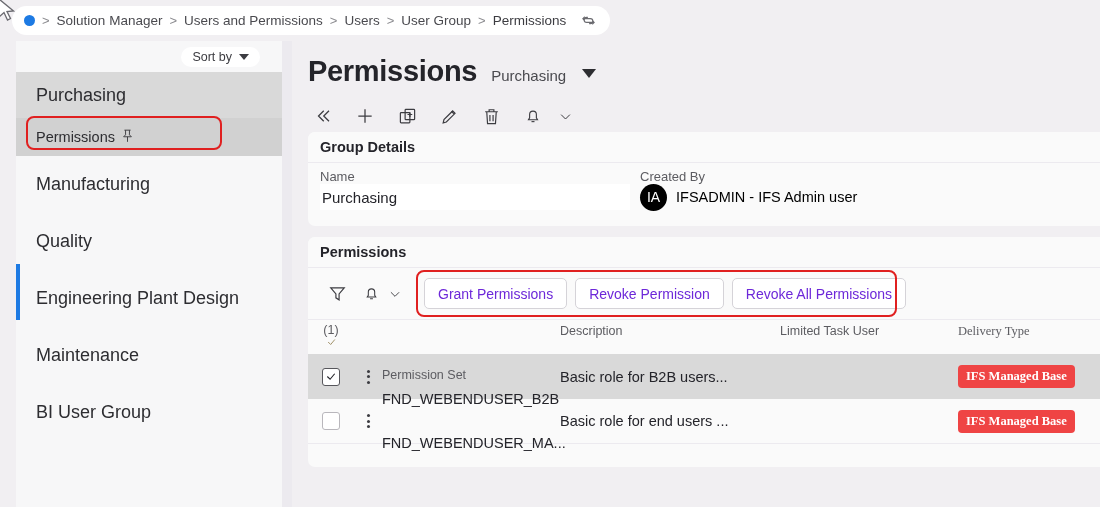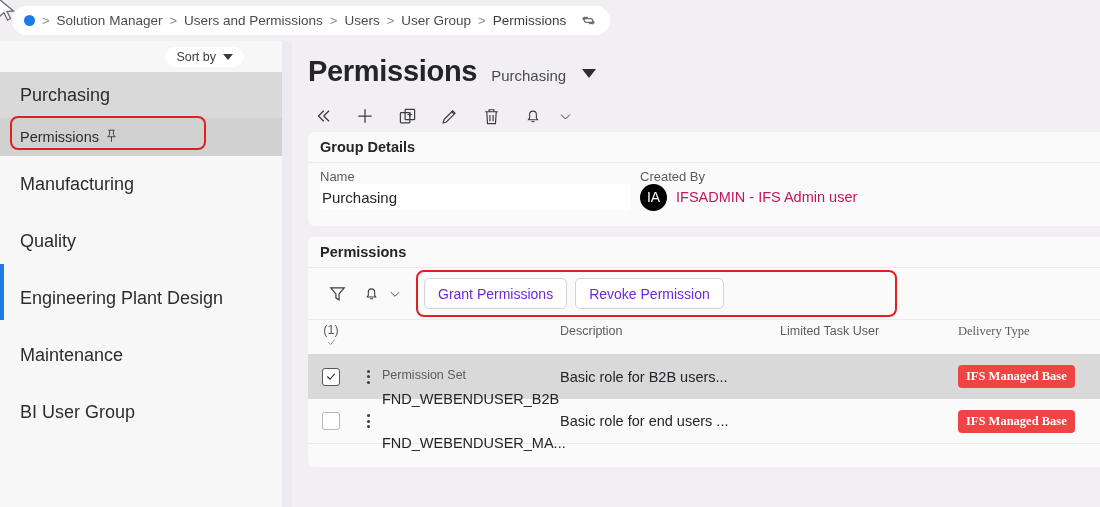--- a/index.html
+++ b/index.html
@@ -31,21 +31,21 @@
   .crumb-txt.last { color: #3c3c41; }
   .refresh-ico {
     margin-left: 8px; color: #6b6b70; display: flex; align-items: center;
   }
 
   
   .cursor { position: absolute; left: -3px; top: -2px; width: 22px; height: 26px; }
 
   
   .sidebar {
-    position: absolute; left: 0; top: 41px; width: 282px; height: 466px;
+    position: absolute; left: 16px; top: 41px; width: 282px; height: 466px;
     background: #f7f7f8; overflow: hidden;
   }
   .sort-row {
     height: 31px; display: flex; align-items: center; justify-content: flex-end;
     padding-right: 38px; background: #f7f7f8;
   }
   .sort-pill {
     display: flex; align-items: center; gap: 7px;
     font-size: 12.5px; color: #3c3c41; background: #ffffff;
     border-radius: 13px; padding: 3px 11px;
@@ -120,21 +120,21 @@
   .field-label { font-size: 13px; color: #5c5c61; }
   .field-input {
     background: #ffffff; height: 26px; display: flex; align-items: center;
     padding-left: 2px; font-size: 15px; color: #24242a;
   }
   .avatar {
     width: 27px; height: 27px; border-radius: 50%; background: #000000;
     color: #ffffff; font-size: 14px; display: flex;
     align-items: center; justify-content: center; flex: none;
   }
-  .creator-link { font-size: 14.5px; color: #be185d; }
+  .creator-link { font-size: 14.5px; color: #000000; }
 
   
   .perm-tools { display: flex; align-items: center; gap: 16px; padding: 10px 0 10px 18px; position: relative; }
   .btn {
     background: #ffffff; border: 1px solid #d5d3d8; border-radius: 5px;
     height: 31px; padding: 0 13px; font-size: 14px; color: #6d28d9;
     font-family: "Liberation Sans", sans-serif; display: flex; align-items: center;
   }
   .btn-group { display: flex; gap: 8px; margin-left: 6px; }
 
@@ -330,20 +330,21 @@
         <span class="tb-ico" style="width:14px">
           <svg width="14" height="14" viewBox="0 0 24 24" fill="none" stroke="#3c3c41" stroke-width="1.6">
             <path d="M5 9l7 7 7-7"></path>
           </svg>
         </span>
       </span>
 
       <div class="btn-group">
         <button class="btn">Grant Permissions</button>
         <button class="btn">Revoke Permission</button>
+        <button class="btn">Revoke All Permissions</button>
       </div>
 
       <div class="annot" style="left:108px; top:2px; width:481px; height:47px;"></div>
     </div>
 
     <div class="tbl">
       <div class="tbl-head">
         <div class="c-check" style="display:block; text-align:center;">
           <div>(1)</div>
           <div style="line-height:10px;">

